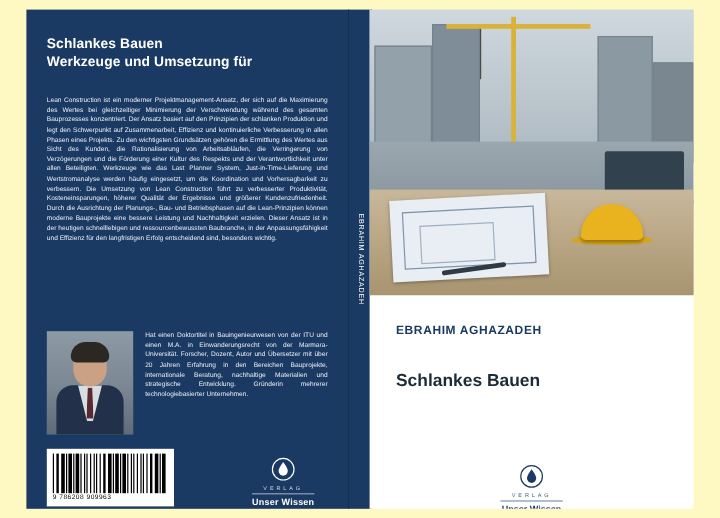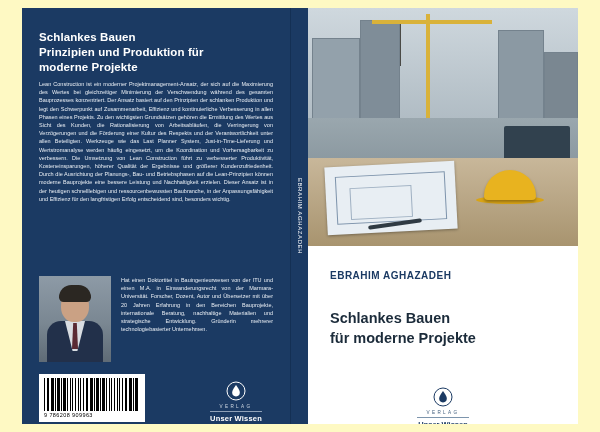--- a/index.html
+++ b/index.html
@@ -353,22 +353,21 @@
 </style>
 </head>
 <body>
 
 <div class="cover-wrap">
 
   <div class="back-cover">
 
     <div class="back-title">
       <div>Schlankes Bauen</div>
-      <div>Prinzipien und Produktion für</div>
-      <div>moderne Projekte</div>
+      <div>Werkzeuge und Umsetzung für</div>
     </div>
 
     <div class="back-blurb">Lean Construction ist ein moderner Projektmanagement-Ansatz, der sich auf die Maximierung des Wertes bei gleichzeitiger Minimierung der Verschwendung während des gesamten Bauprozesses konzentriert. Der Ansatz basiert auf den Prinzipien der schlanken Produktion und legt den Schwerpunkt auf Zusammenarbeit, Effizienz und kontinuierliche Verbesserung in allen Phasen eines Projekts. Zu den wichtigsten Grundsätzen gehören die Ermittlung des Wertes aus Sicht des Kunden, die Rationalisierung von Arbeitsabläufen, die Verringerung von Verzögerungen und die Förderung einer Kultur des Respekts und der Verantwortlichkeit unter allen Beteiligten. Werkzeuge wie das Last Planner System, Just-in-Time-Lieferung und Wertstromanalyse werden häufig eingesetzt, um die Koordination und Vorhersagbarkeit zu verbessern. Die Umsetzung von Lean Construction führt zu verbesserter Produktivität, Kosteneinsparungen, höherer Qualität der Ergebnisse und größerer Kundenzufriedenheit. Durch die Ausrichtung der Planungs-, Bau- und Betriebsphasen auf die Lean-Prinzipien können moderne Bauprojekte eine bessere Leistung und Nachhaltigkeit erzielen. Dieser Ansatz ist in der heutigen schnelllebigen und ressourcenbewussten Baubranche, in der Anpassungsfähigkeit und Effizienz für den langfristigen Erfolg entscheidend sind, besonders wichtig.</div>
 
     <div class="author-photo">
       <div class="photo-bg"></div>
       <div class="photo-body"></div>
       <div class="photo-shirt"></div>
       <div class="photo-tie"></div>
       <div class="photo-head"></div>
@@ -446,21 +445,20 @@
       <div class="img-plan"></div>
       <div class="img-helmet-brim"></div>
       <div class="img-helmet"></div>
       <div class="img-pen"></div>
     </div>
 
     <div class="front-author">EBRAHIM AGHAZADEH</div>
 
     <div class="front-title">
       <div>Schlankes Bauen</div>
-      <div>für moderne Projekte</div>
     </div>
 
     <div class="front-logo">
       <svg class="drop-svg" width="20" height="22" viewBox="0 0 20 22">
         <circle cx="10" cy="11" r="9" fill="none" stroke="#1b3a63" stroke-width="1"></circle>
         <path d="M10 5 C7 9, 6.2 11, 6.2 12.6 A3.8 3.8 0 0 0 13.8 12.6 C13.8 11, 13 9, 10 5 Z" fill="#1b3a63"></path>
       </svg>
       <div class="v-word">VERLAG</div>
       <div class="rule"></div>
       <div class="pub">Unser Wissen</div>

